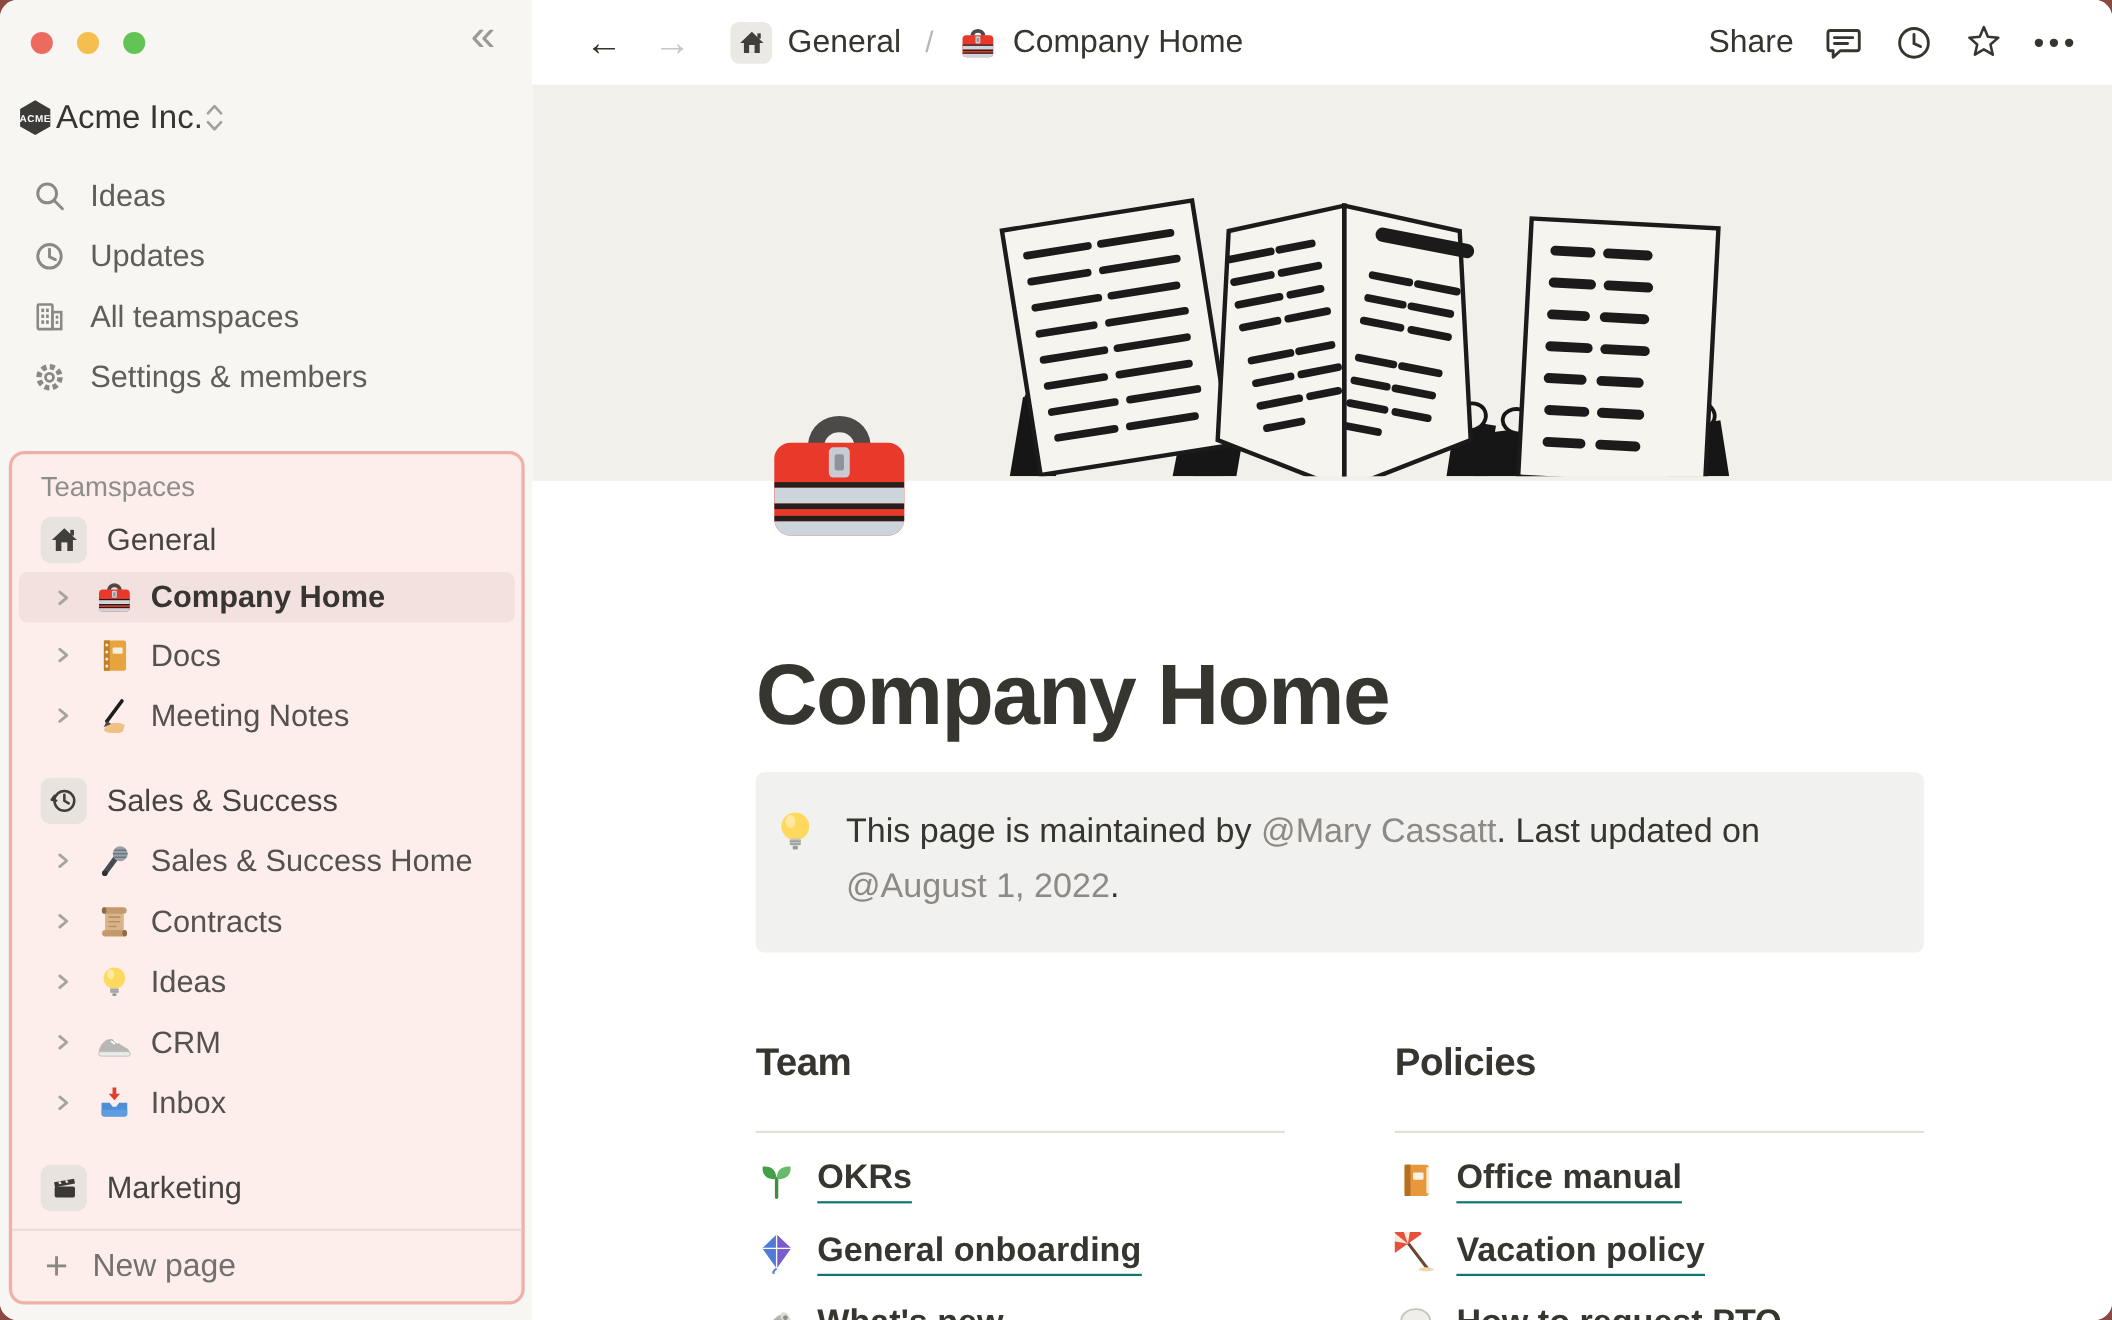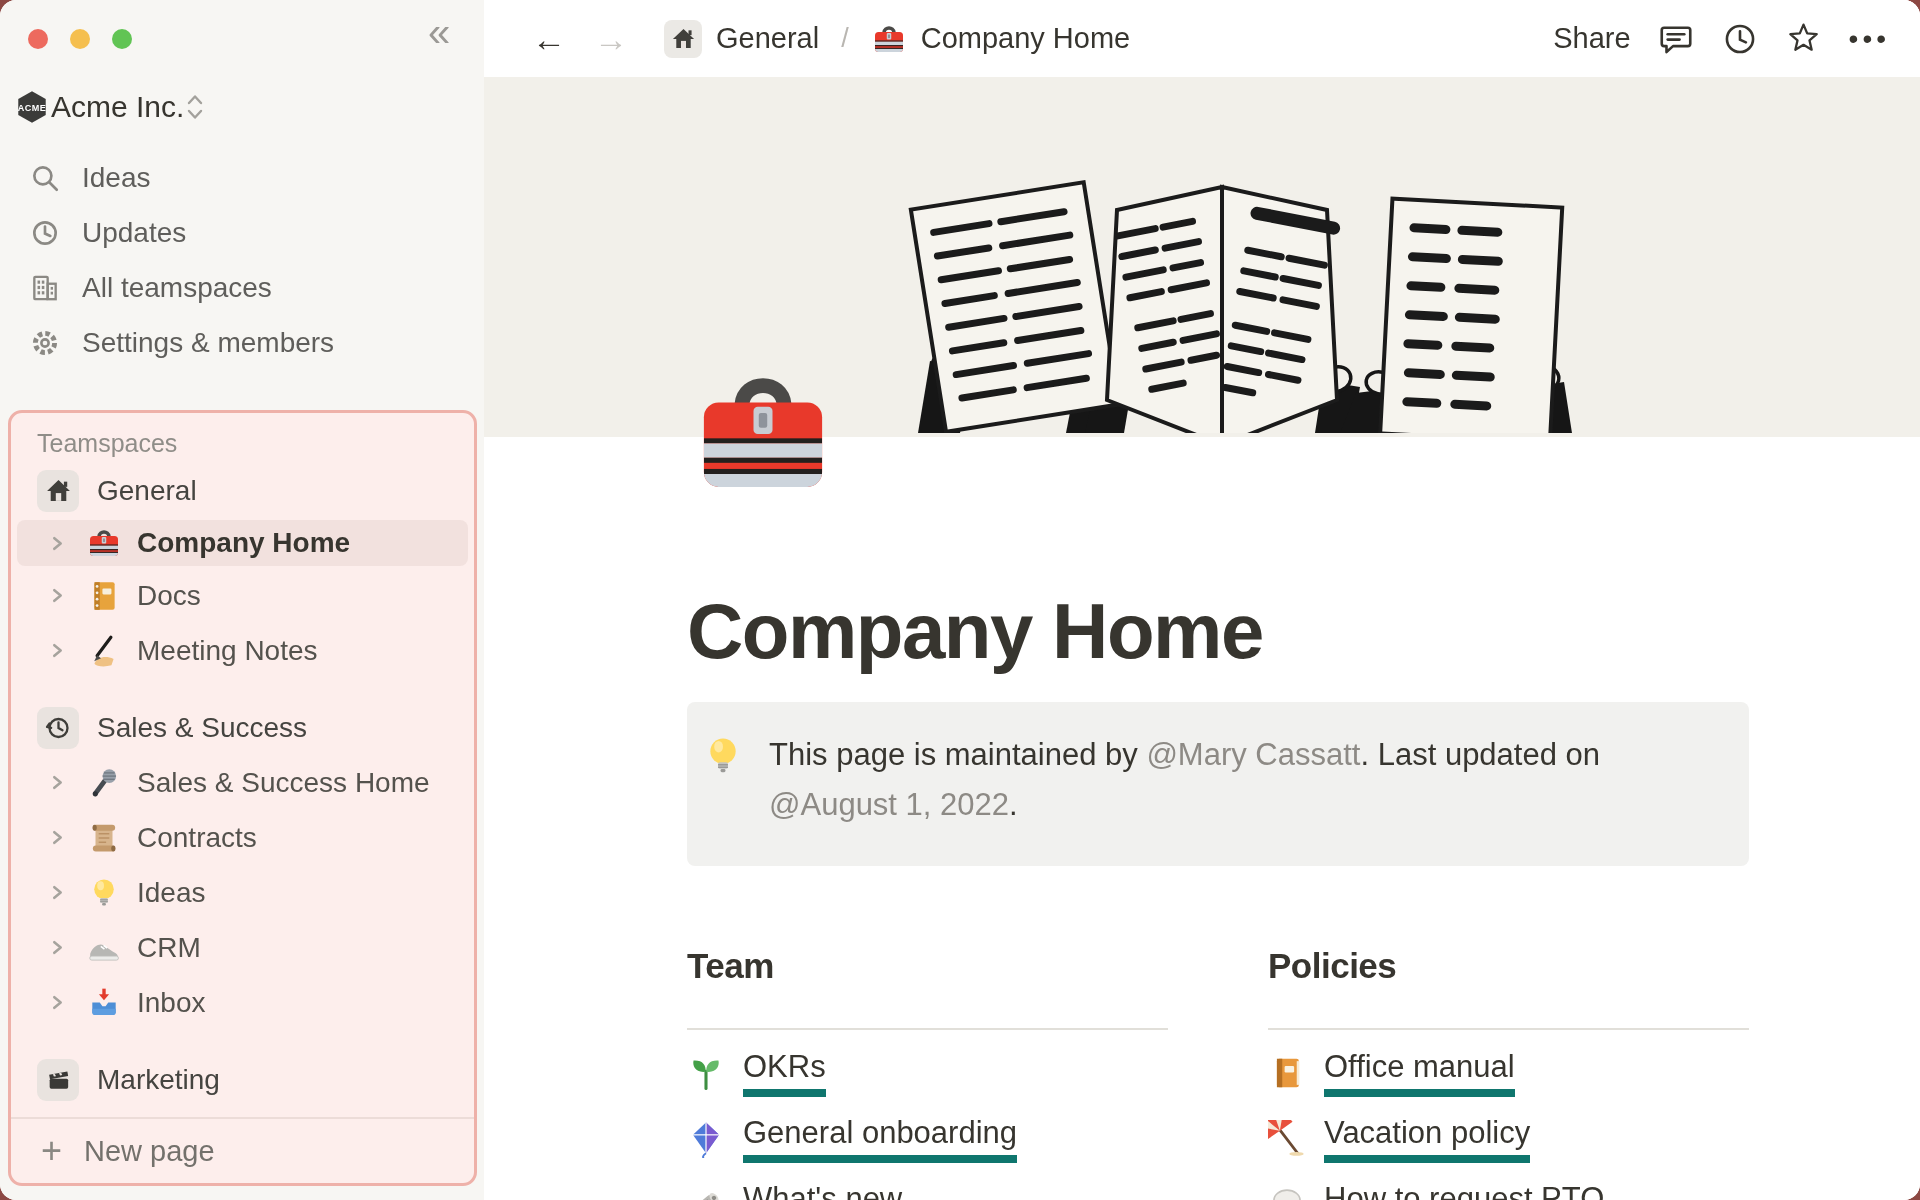--- a/index.html
+++ b/index.html
@@ -66,22 +66,22 @@
   .callout-icon{width:44px;height:44px;flex:none;margin-top:4px;}
   .callout-text{font-size:31px;line-height:50px;color:#37352f;max-width:905px;}
   .mention{color:#8d8a85;}
 
   .cols{position:absolute;top:938px;left:203px;width:1062px;display:flex;gap:100px;}
   .col{width:481px;}
   .col-heading{font-size:35px;font-weight:700;color:#37352f;letter-spacing:-0.5px;line-height:56px;}
   .col-divider{border-top:2px solid #e1dfd9;margin-top:34px;}
   .link-row{display:flex;align-items:center;gap:18px;margin-top:20px;height:46px;}
   .link-icon{width:38px;height:38px;flex:none;display:flex;align-items:center;justify-content:center;}
-  .link-label{font-size:31px;font-weight:400;color:#37352f;
-    border-bottom:8px solid #0f766e;padding-bottom:4px;line-height:1.15;}
+  .link-label{font-size:31px;font-weight:700;color:#37352f;
+    border-bottom:2px solid #0f766e;padding-bottom:4px;line-height:1.15;}
   svg{display:block;}
 </style>
 </head>
 <body>
 
 <svg width="0" height="0" style="position:absolute" aria-hidden="true">
   <defs>
     <symbol id="sym-toolbox" viewBox="0 0 72 64">
       <clipPath id="tbclip">
           <rect x="8" y="18" width="56" height="40" rx="7"></rect>

